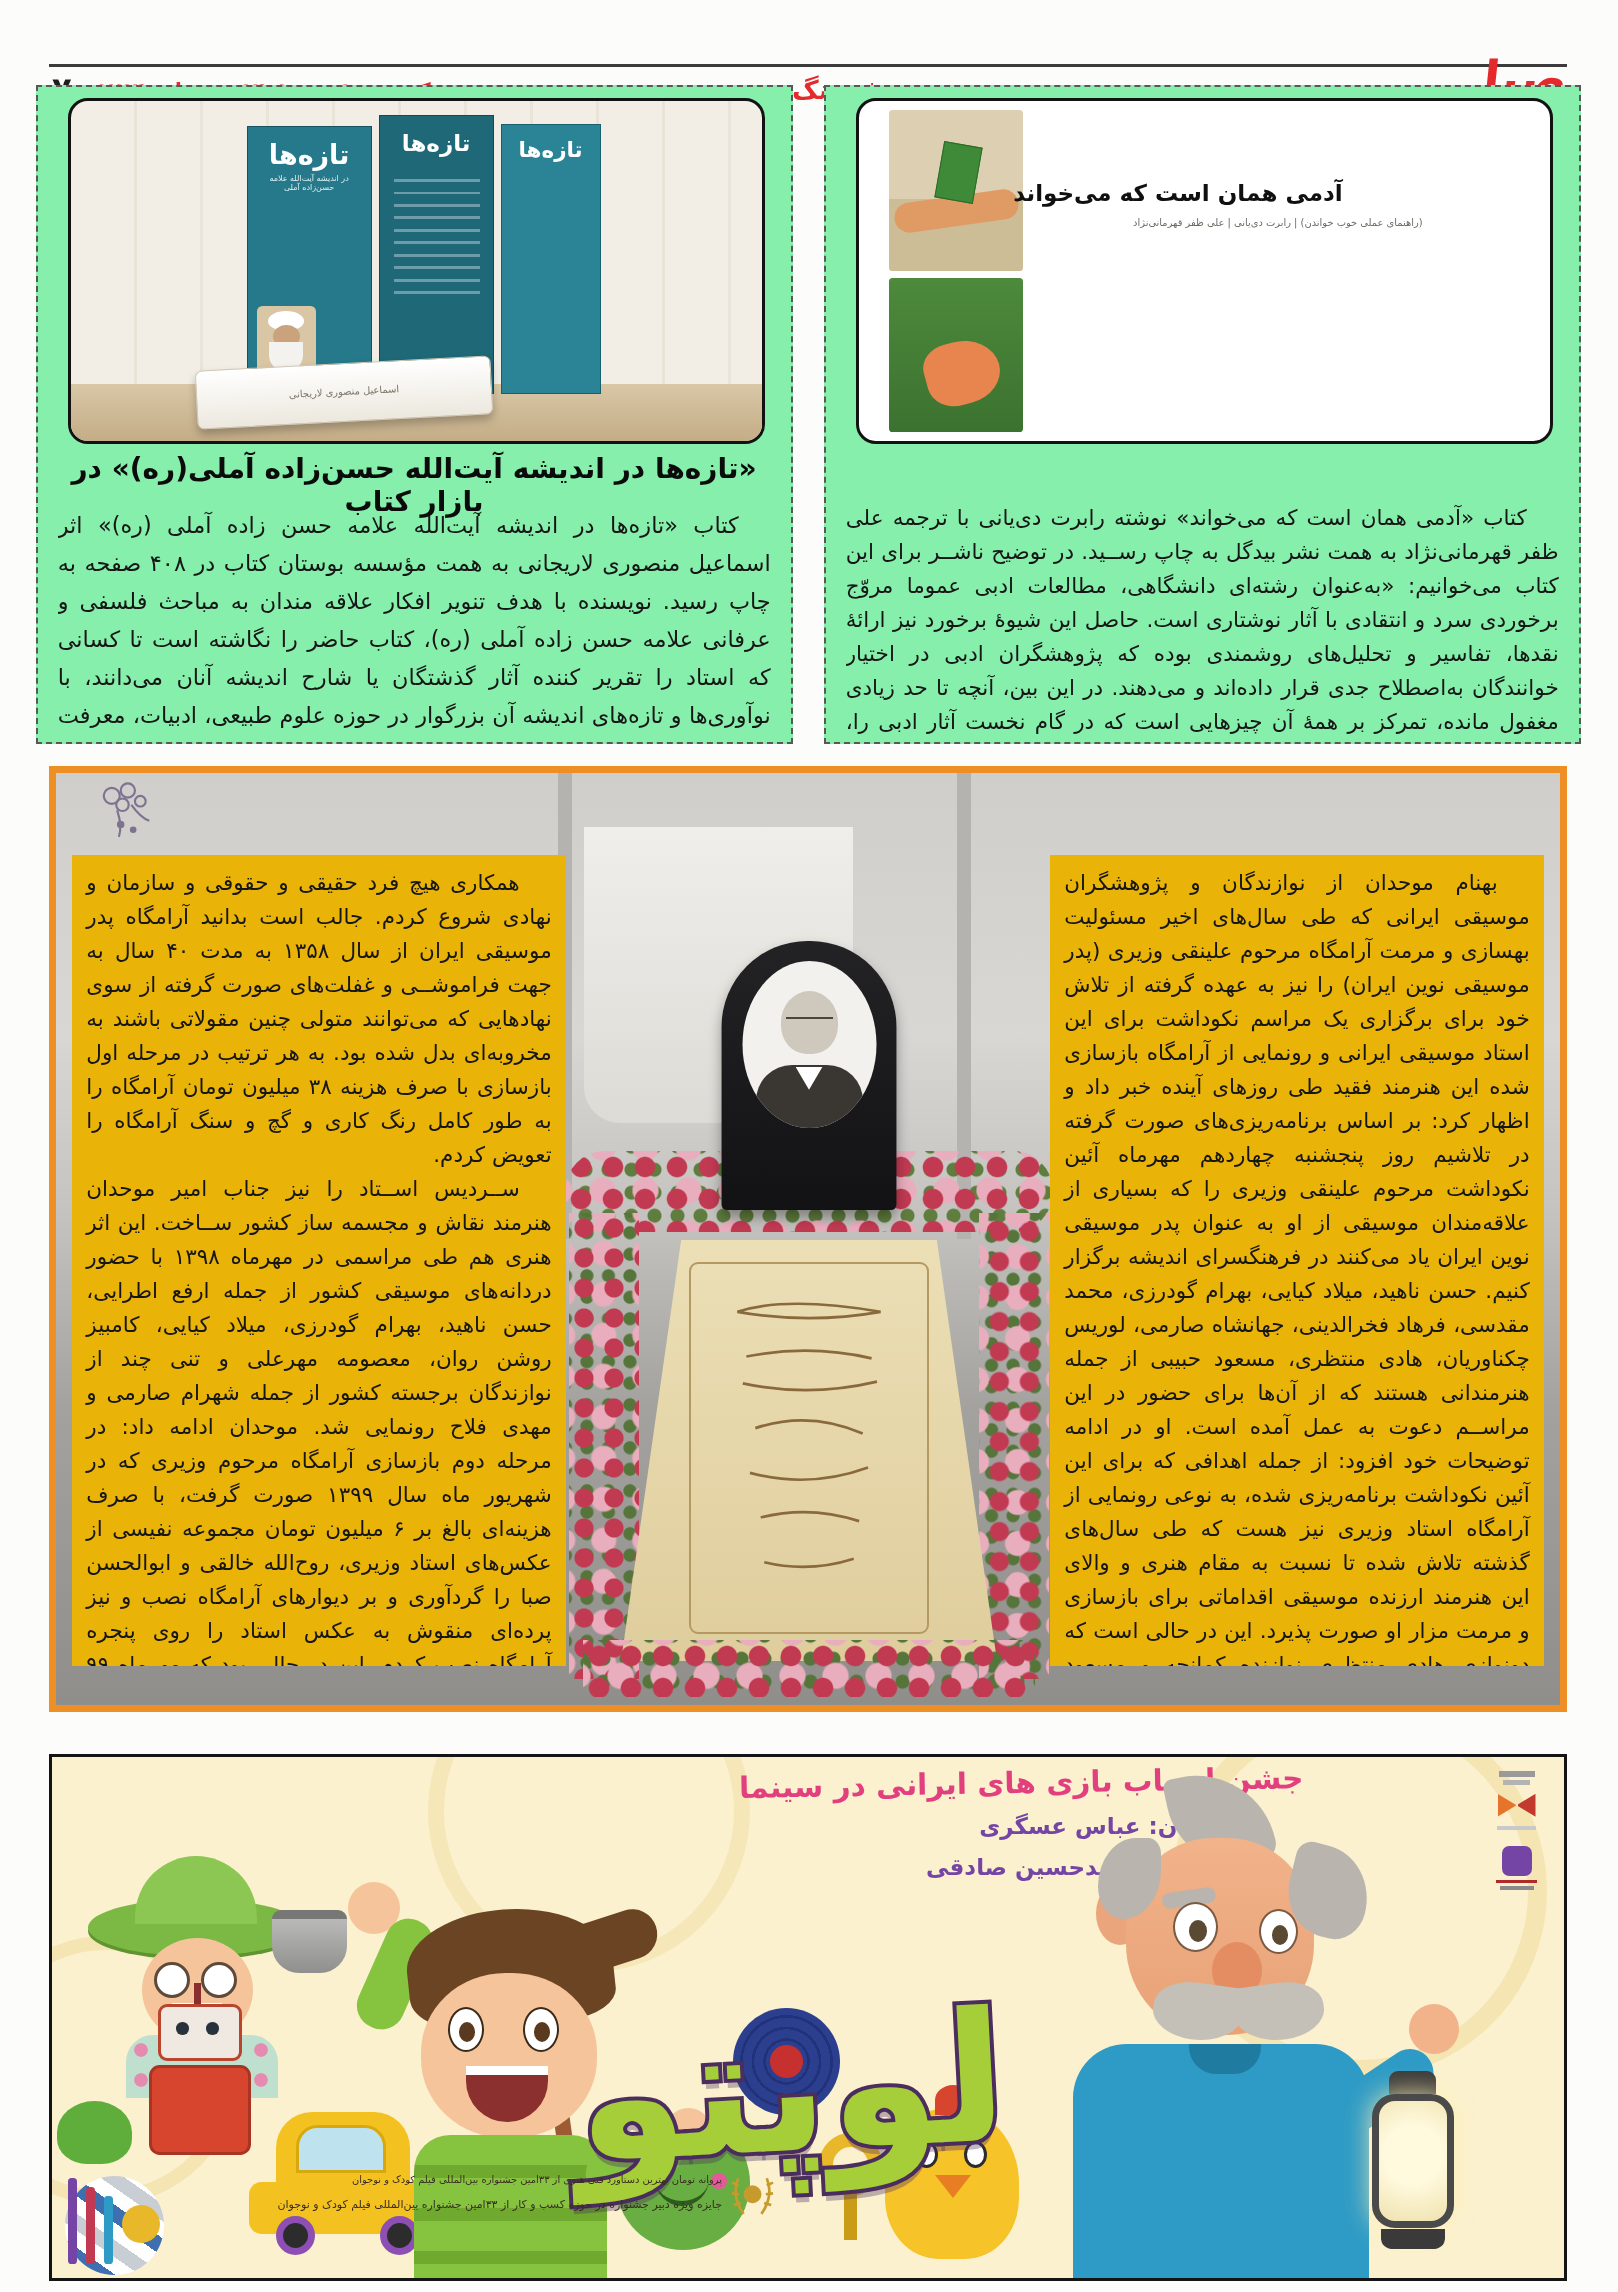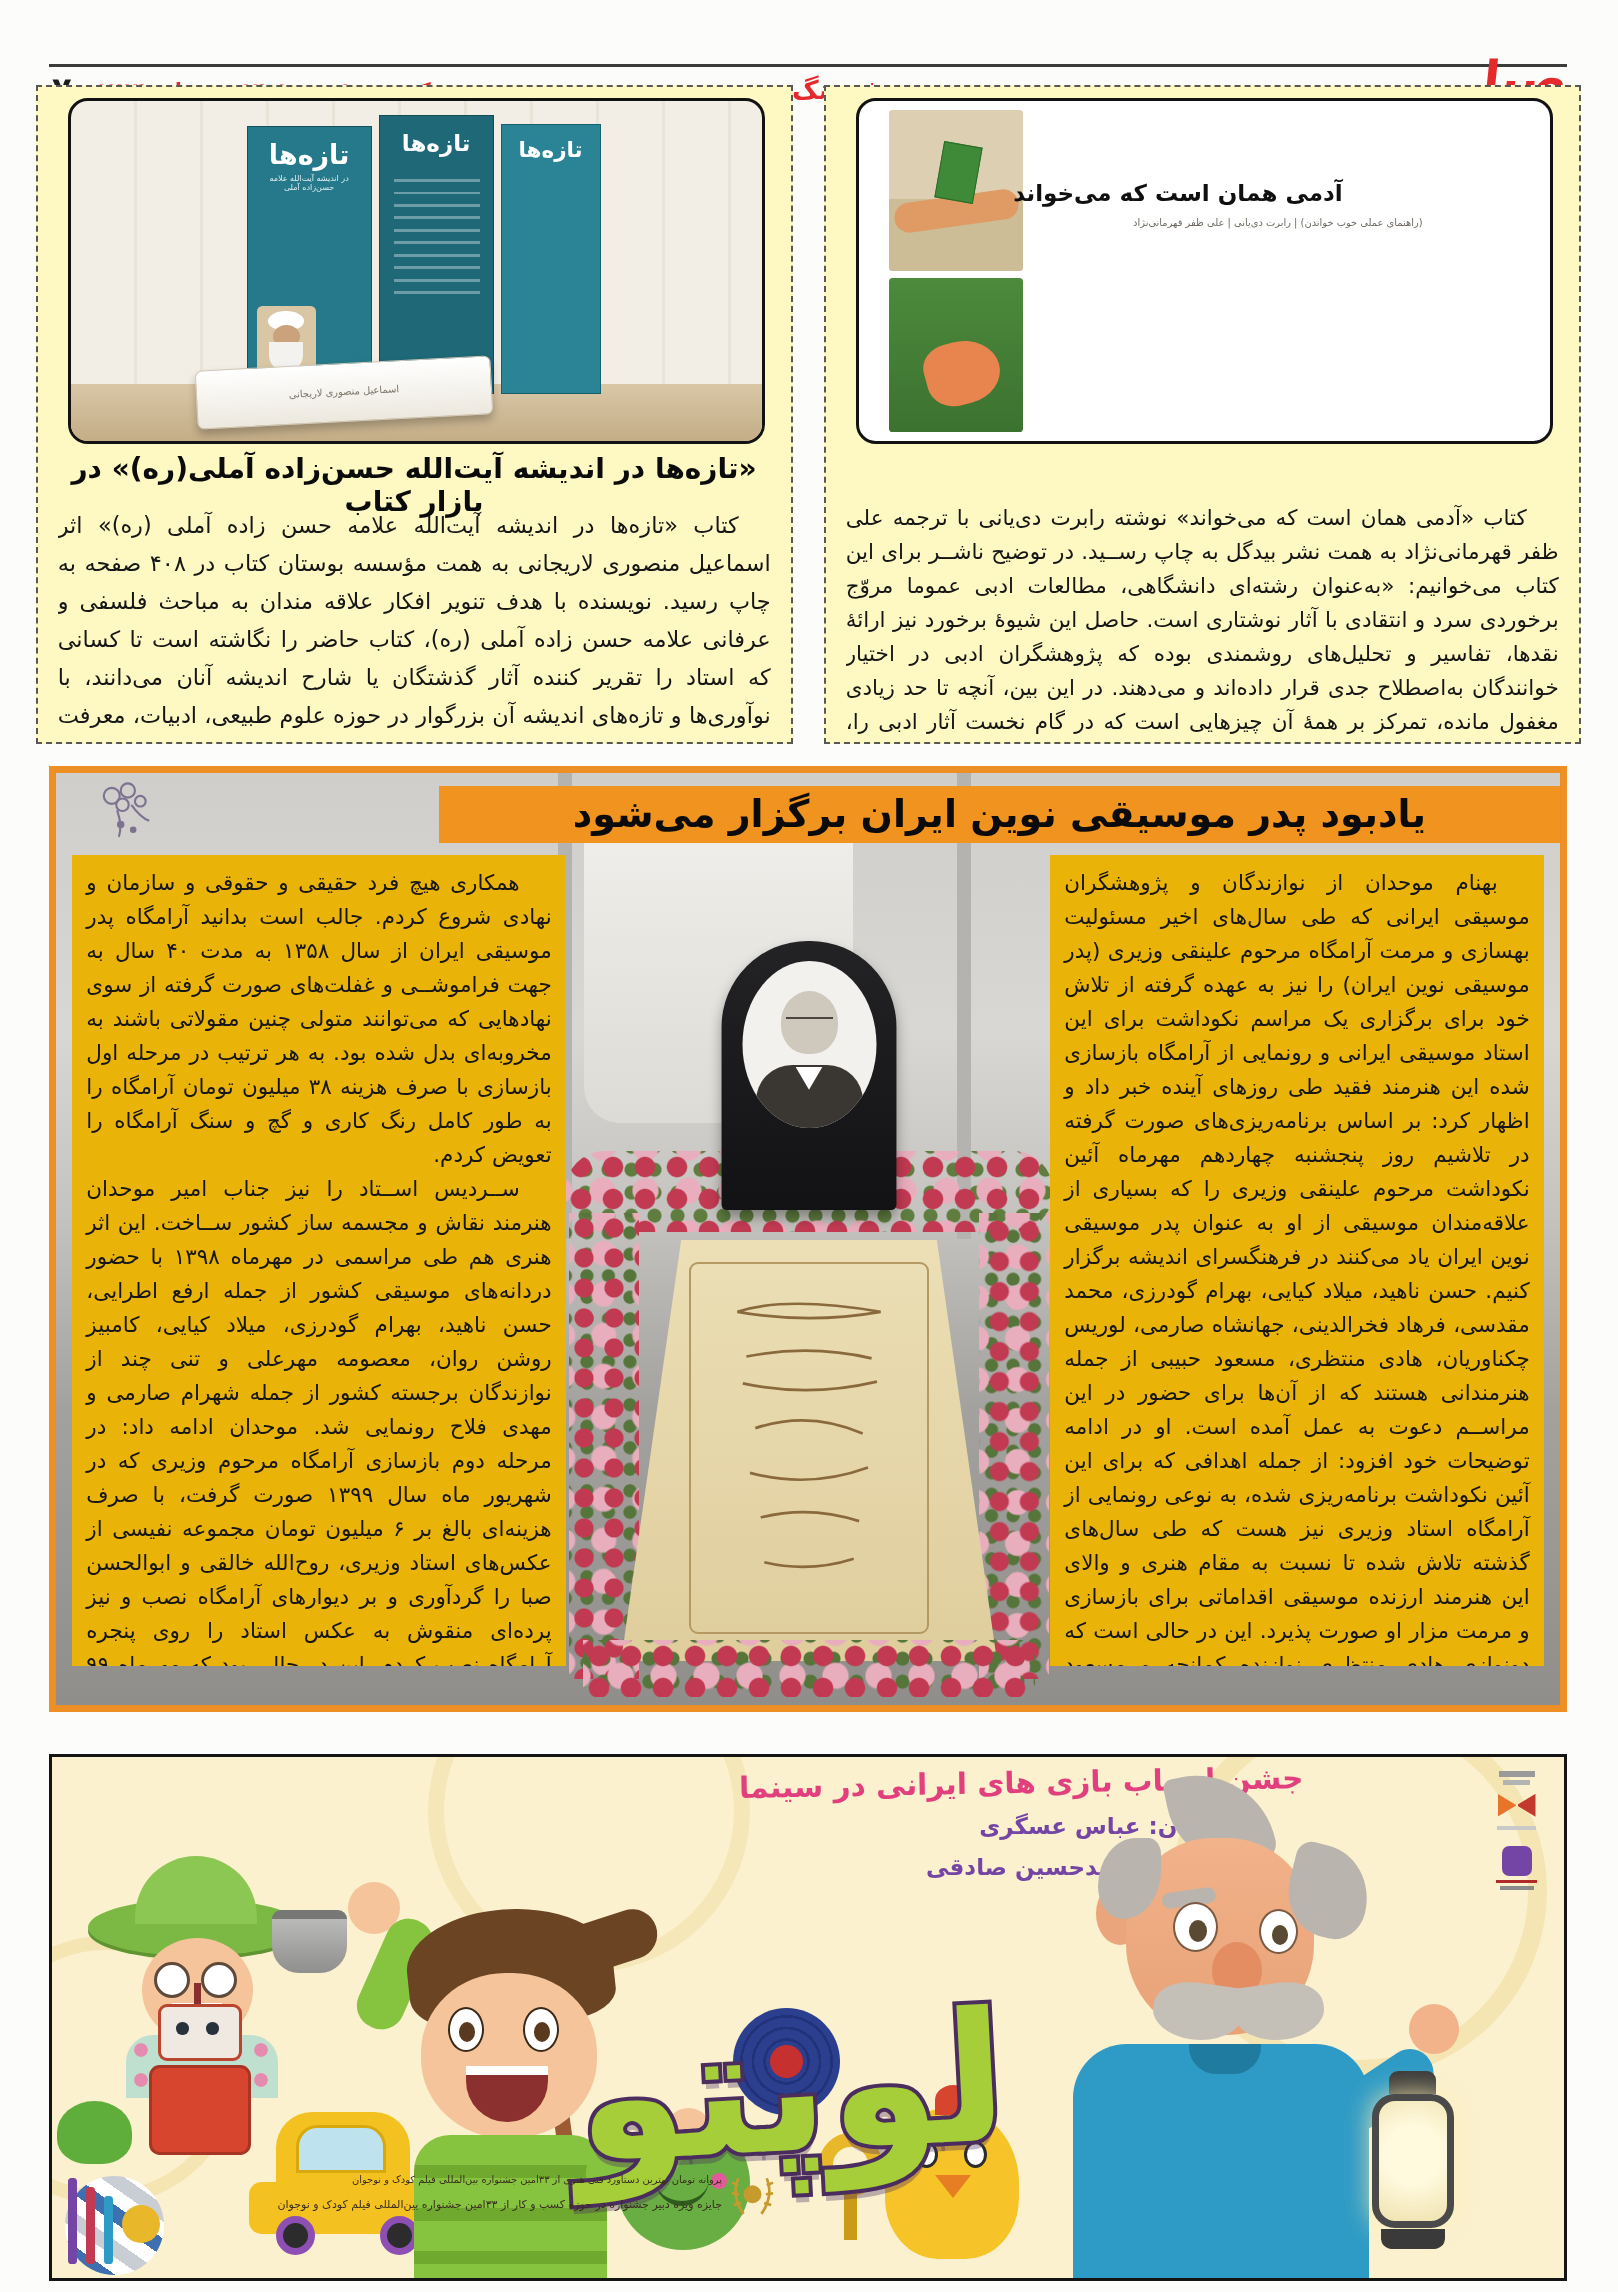--- a/index.html
+++ b/index.html
@@ -6,21 +6,21 @@
   html,body { width:1618px; height:2293px; }
   body {
     position:relative;
     background:#fcfcfa;
     font-family:"DejaVu Sans", sans-serif;
     direction:rtl;
     overflow:hidden;
     color:#151515;
   }
   .abs { position:absolute; }
-  .dashed-box { border:2.7px dashed #585858; background:#fef9c3; }
+  .dashed-box { border:2.7px dashed #585858; background:#86efac; }
   .img-frame { border:3.6px solid #121212; border-radius:19.7px; overflow:hidden; position:absolute; }
   .headline { font-weight:bold; color:#0b0b0b; text-align:center; }
   .body-text { color:#161616; text-align:justify; overflow:hidden; }
   .body-text p { margin:0; text-indent:32px; }
   .panel { background:#eab308; overflow:hidden; }
   .red { color:#e42a2c; }
   .nowrap { white-space:nowrap; }
   .center { text-align:center; }
   svg { display:block; }
 </style>
@@ -98,23 +98,20 @@
         <circle cx="52" cy="14" r="8"></circle>
         <circle cx="46" cy="30" r="7"></circle>
       <circle cx="66" cy="26" r="6"></circle>
         <path d="M40 36 q6 18 2 30"></path>
         <path d="M56 30 q10 14 20 18"></path>
       <circle cx="44" cy="52" r="3" fill="#7d7391"></circle>
         <circle cx="58" cy="58" r="2.5" fill="#7d7391"></circle>
     </g>
   </svg>
 
-  <div class="abs" style="left:383px;top:12.5px;right:0;height:57px;background:#f0931f;">
-    <div class="headline nowrap" style="font-size:38px;line-height:57px;">یادبود پدر موسیقی نوین ایران برگزار می‌شود</div>
-  </div>
 
   <div class="abs" style="left:509px;top:82px;width:488px;height:842px;">
     <div class="abs" style="left:0;top:296px;width:100%;height:81px;border-radius:40px;background-image:radial-gradient(circle,#c23a52 42%,transparent 48%),radial-gradient(circle,#e9aebd 40%,transparent 46%),radial-gradient(circle,#5f7d3e 40%,transparent 46%);background-size:32px 32px,43px 43px,23px 23px;background-position:0 0,16px 18px,9px 7.2px;"></div>
     <div class="abs" style="left:50%;top:86px;width:175px;height:269px;transform:translateX(-50%);background:linear-gradient(180deg,#232326,#121214);border-radius:86px 86px 5.4px 5.4px;box-shadow:0 7.2px 12.5px rgba(0,0,0,.35);">
       <div class="abs" style="left:50%;top:19.7px;width:134px;height:167px;transform:translateX(-50%);background:#f2f1ee;border-radius:50%;overflow:hidden;">
         <div class="abs" style="left:50%;top:30px;width:57px;height:63px;transform:translateX(-50%);background:#cfc8bd;border-radius:50% 50% 45% 45%;"></div>
         <div class="abs" style="left:50%;top:56px;width:47px;height:12.5px;transform:translateX(-50%);border-top:2.7px solid #4a463f;"></div>
         <div class="abs" style="left:50%;bottom:0;width:107px;height:63px;transform:translateX(-50%);background:#3a3732;border-radius:36px 36px 0 0;"></div>
         <div class="abs" style="left:50%;bottom:38px;width:27px;height:23px;transform:translateX(-50%);background:#ffffff;clip-path:polygon(50% 100%,0 0,100% 0);"></div>
       </div>

